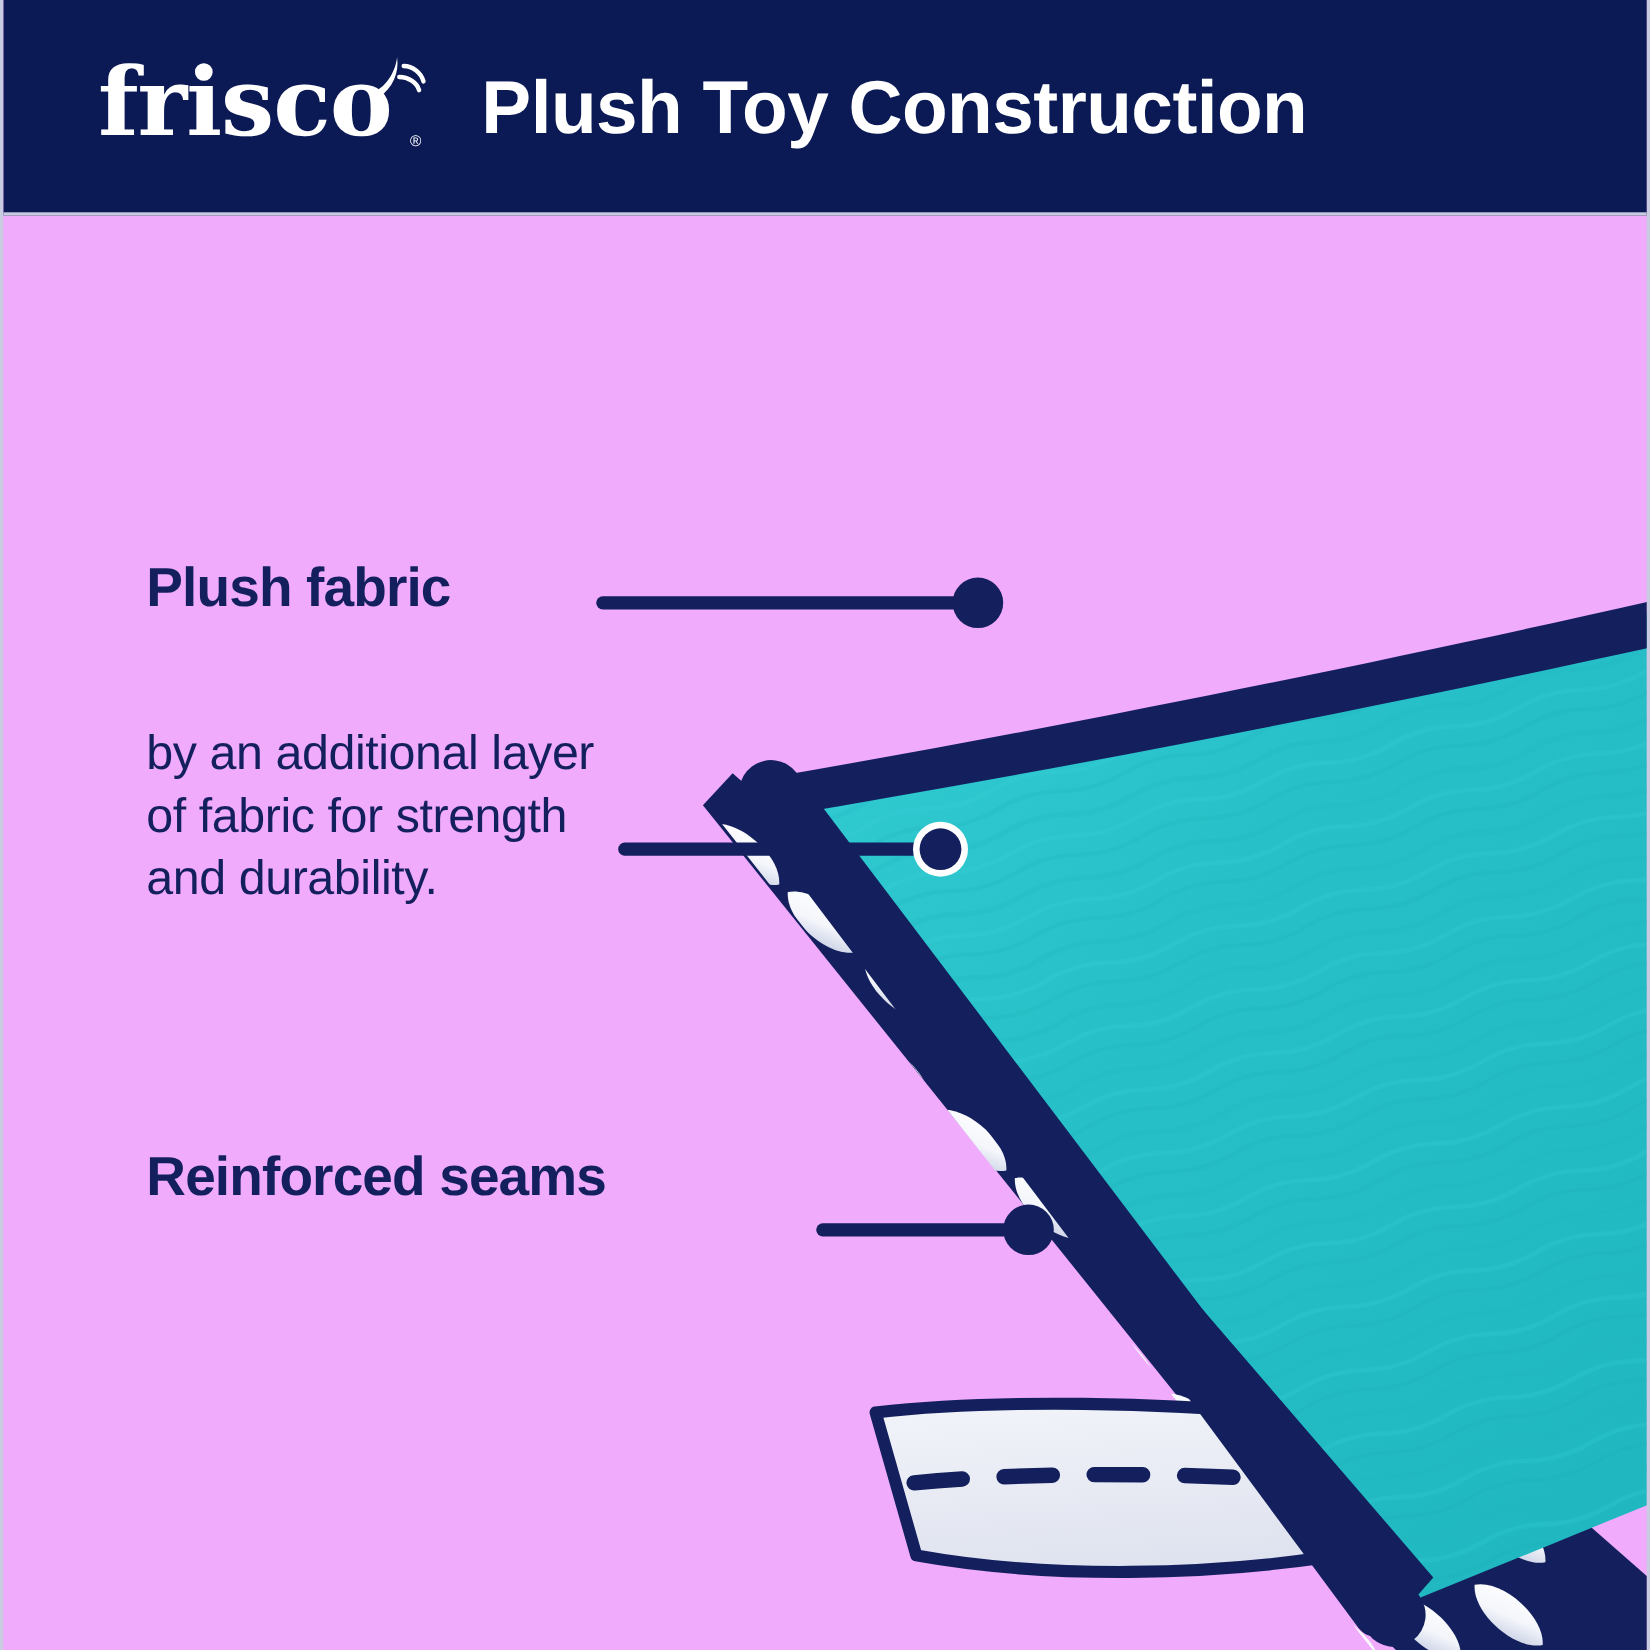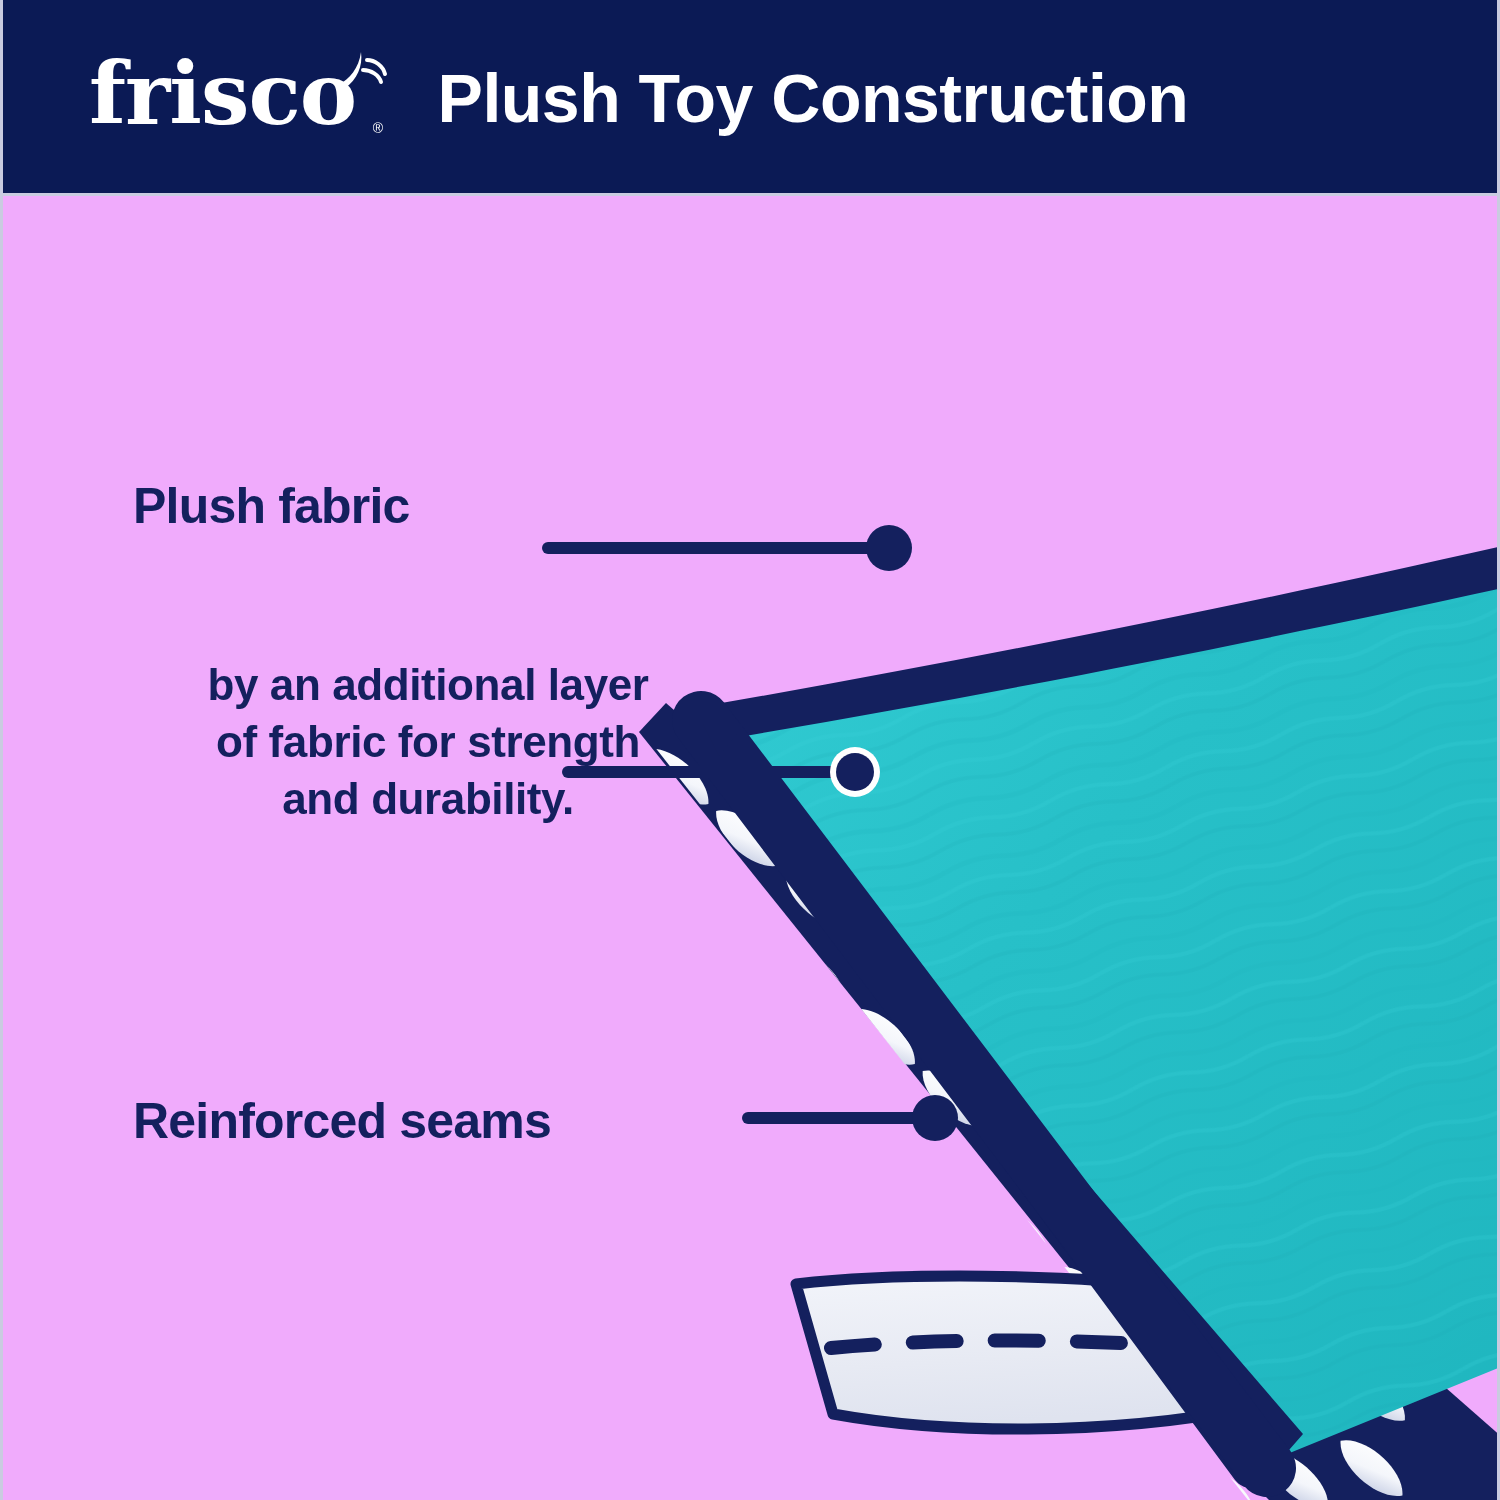--- a/index.html
+++ b/index.html
@@ -94,30 +94,29 @@
   }
   .callout .hd {
     font-size: 50px;
     font-weight: 700;
     line-height: 1.16;
     letter-spacing: -0.8px;
     white-space: pre-line;
   }
   .callout .bd {
     font-size: 44px;
-    font-weight: 700;
+    font-weight: 400;
     line-height: 1.30;
     letter-spacing: -0.4px;
     white-space: pre-line;
     margin-top: 6px;
-    text-align: center;
-  }
-  #callout-1 { left: 130px; top: 477px; width: 430px; }
+  }
+  #callout-1 { left: 130px; top: 505px; width: 430px; }
   #callout-2 { left: 130px; top: 650px; width: 590px; }
-  #callout-3 { left: 130px; top: 1092px; width: 660px; }
+  #callout-3 { left: 130px; top: 1040px; width: 660px; }
 </style>
 </head>
 <body>
 
 <div id="page">
 
   <div id="header">
 
     <div id="logo">
       <div id="logo-text">frisco</div>

